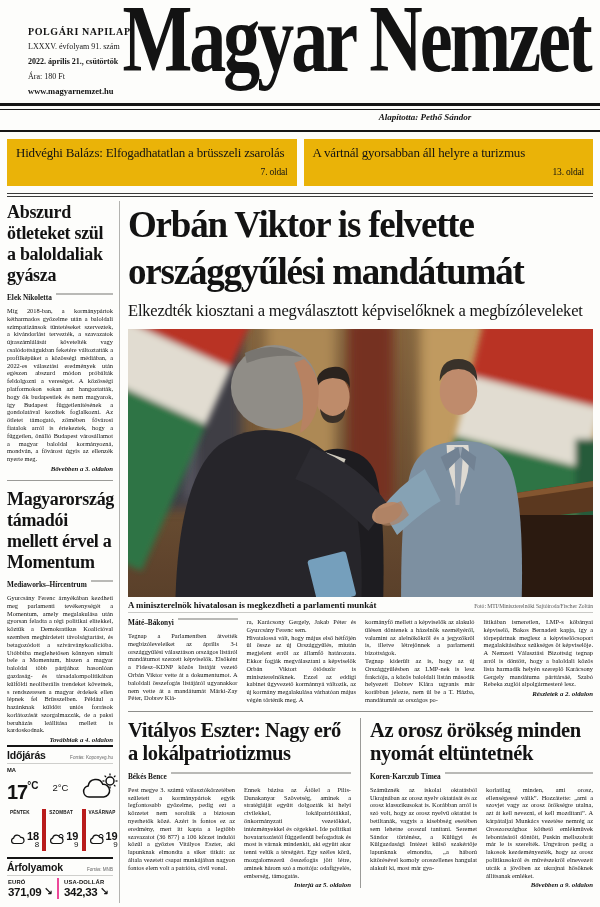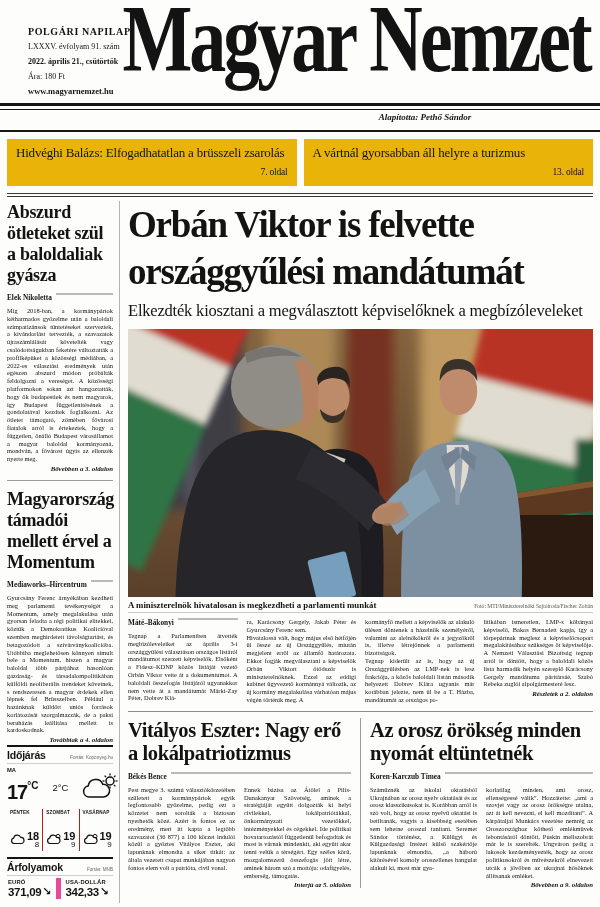--- a/index.html
+++ b/index.html
@@ -52,29 +52,29 @@
   .box-head-title{font-size:10.5px;font-weight:bold;letter-spacing:-0.2px}
   .box-head-src{font-size:4.6px;color:#666}
   .today-label{font-size:5.8px;font-weight:bold;margin-top:3px}
   .today-row{display:flex;align-items:center;gap:12px}
   .today-high{font-size:20px;font-weight:bold;letter-spacing:-1px;line-height:20px}
   .today-unit{font-size:10px;vertical-align:10px;letter-spacing:0}
   .today-low{font-size:9.5px;margin:0 0 2px 2px}
   .today-icon{margin-left:auto}
   #days{display:flex;margin-top:5px}
   .day{flex:1;padding:1px 3px 2px}
-  .day + .day{border-left:1px solid #b91c1c}
+  .day + .day{border-left:4px solid #b91c1c}
   .day-name{font-size:4.6px;font-weight:bold;letter-spacing:.2px}
   .day-row{display:flex;align-items:center;justify-content:space-between;margin-top:16px}
   .day-high{font-size:11px;font-weight:bold;line-height:10px}
   .day-low{font-size:8px;text-align:right;line-height:8px}
   .fx-head{margin-top:6px}
   #fx-row{display:flex;margin-top:2px}
   .fx{flex:1;padding:1px 4px 1px 1px}
-  .fx + .fx{border-left:5px solid #ec4899;padding-left:5px}
+  .fx + .fx{border-left:2px solid #ec4899;padding-left:5px}
   .fx-name{font-size:5.8px;font-weight:bold;letter-spacing:.2px}
   .fx-val-row{display:flex;justify-content:space-between;align-items:center}
   .fx-val{font-size:11.5px;font-weight:bold;letter-spacing:-0.3px}
   .fx-arrow{font-size:11px;font-weight:bold;font-family:"DejaVu Sans",sans-serif}
 
   
   #barcode{margin-top:7px}
   .bc-issue{text-align:right;font-size:7px;letter-spacing:4px;padding-right:1px;
             font-family:"Liberation Sans",sans-serif}
   .bc-bars{height:38px;margin-top:1px;

